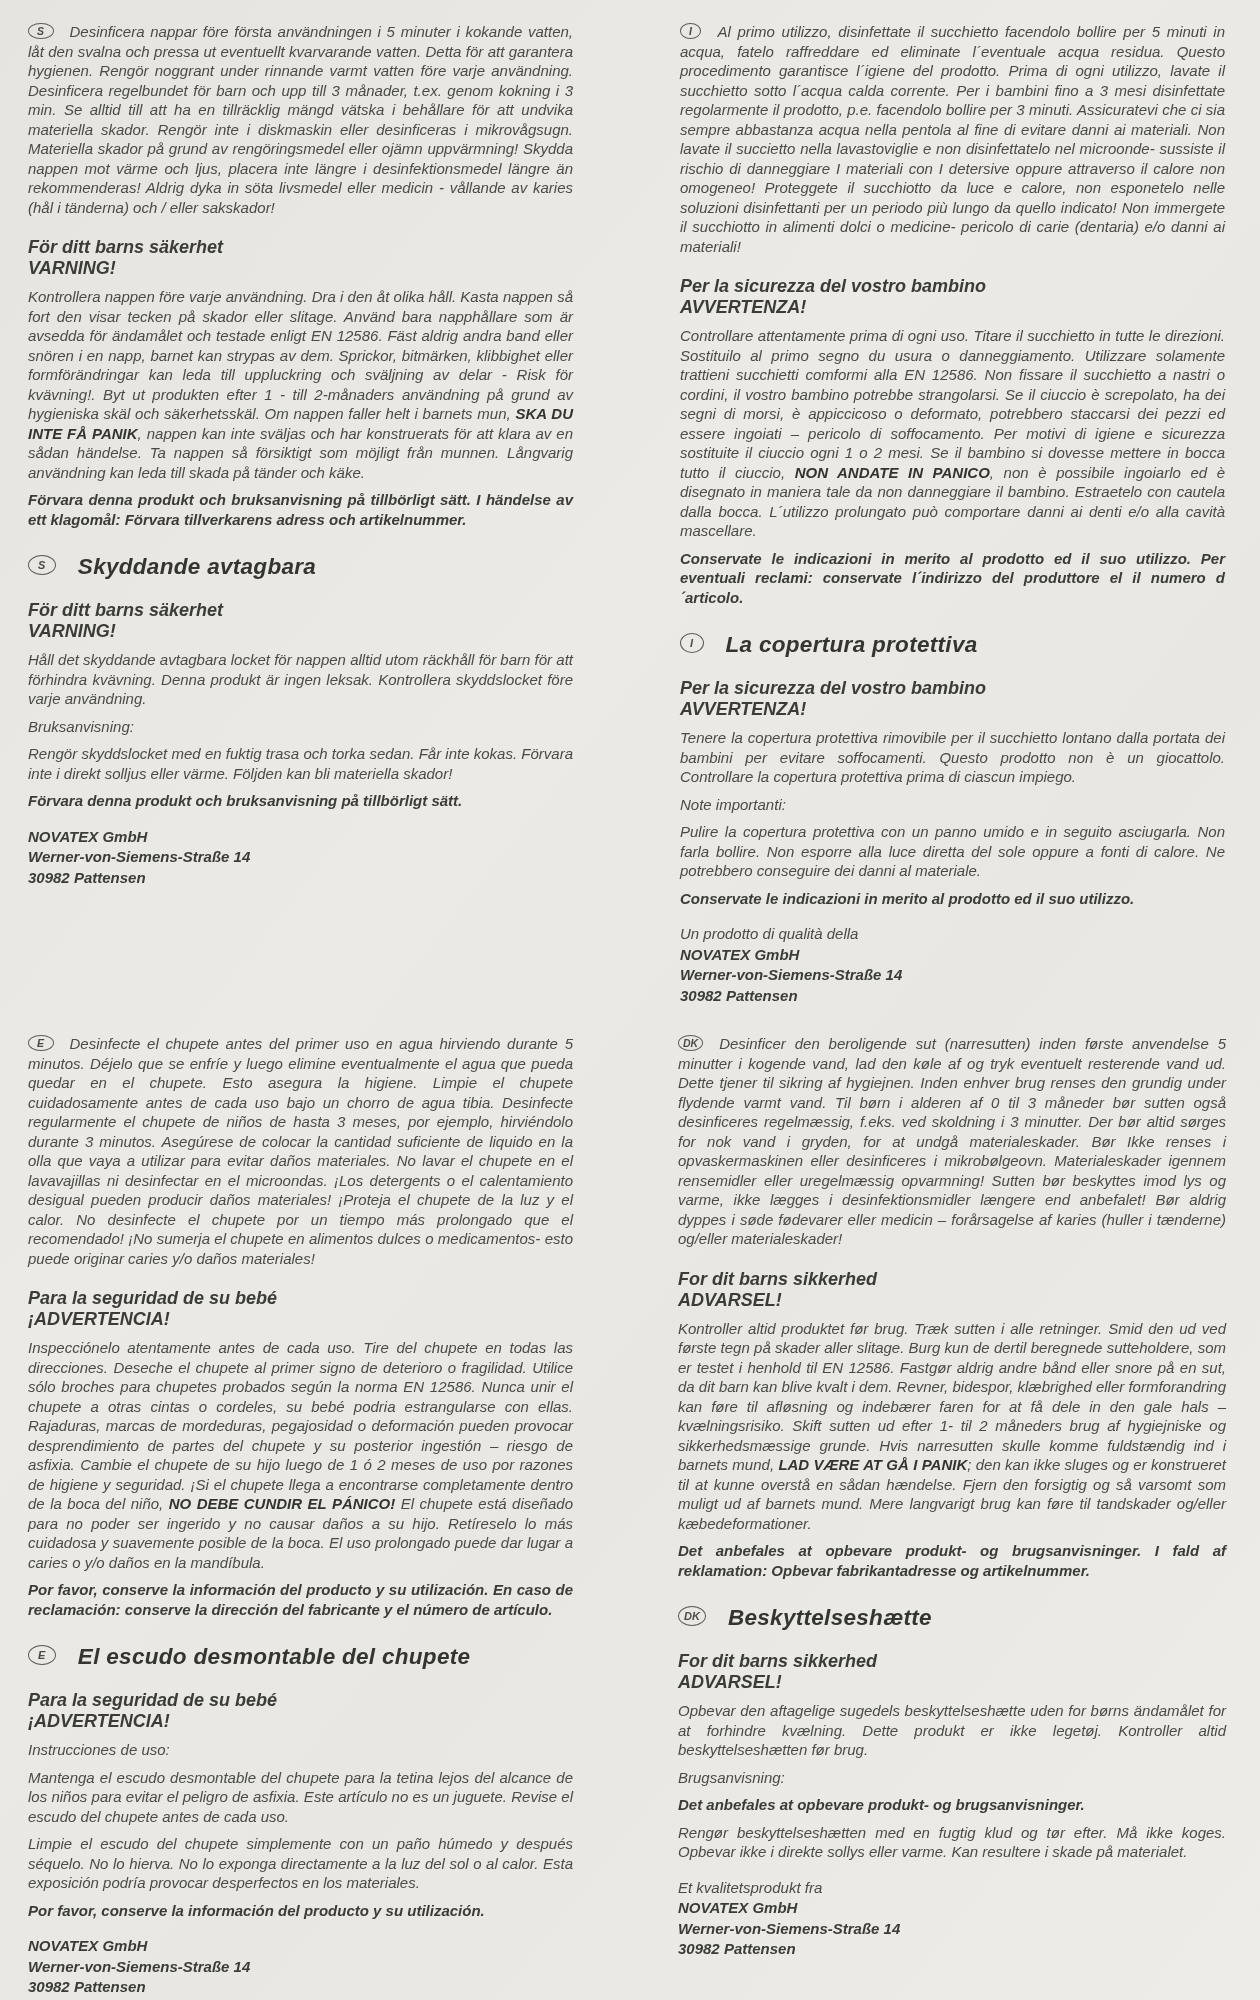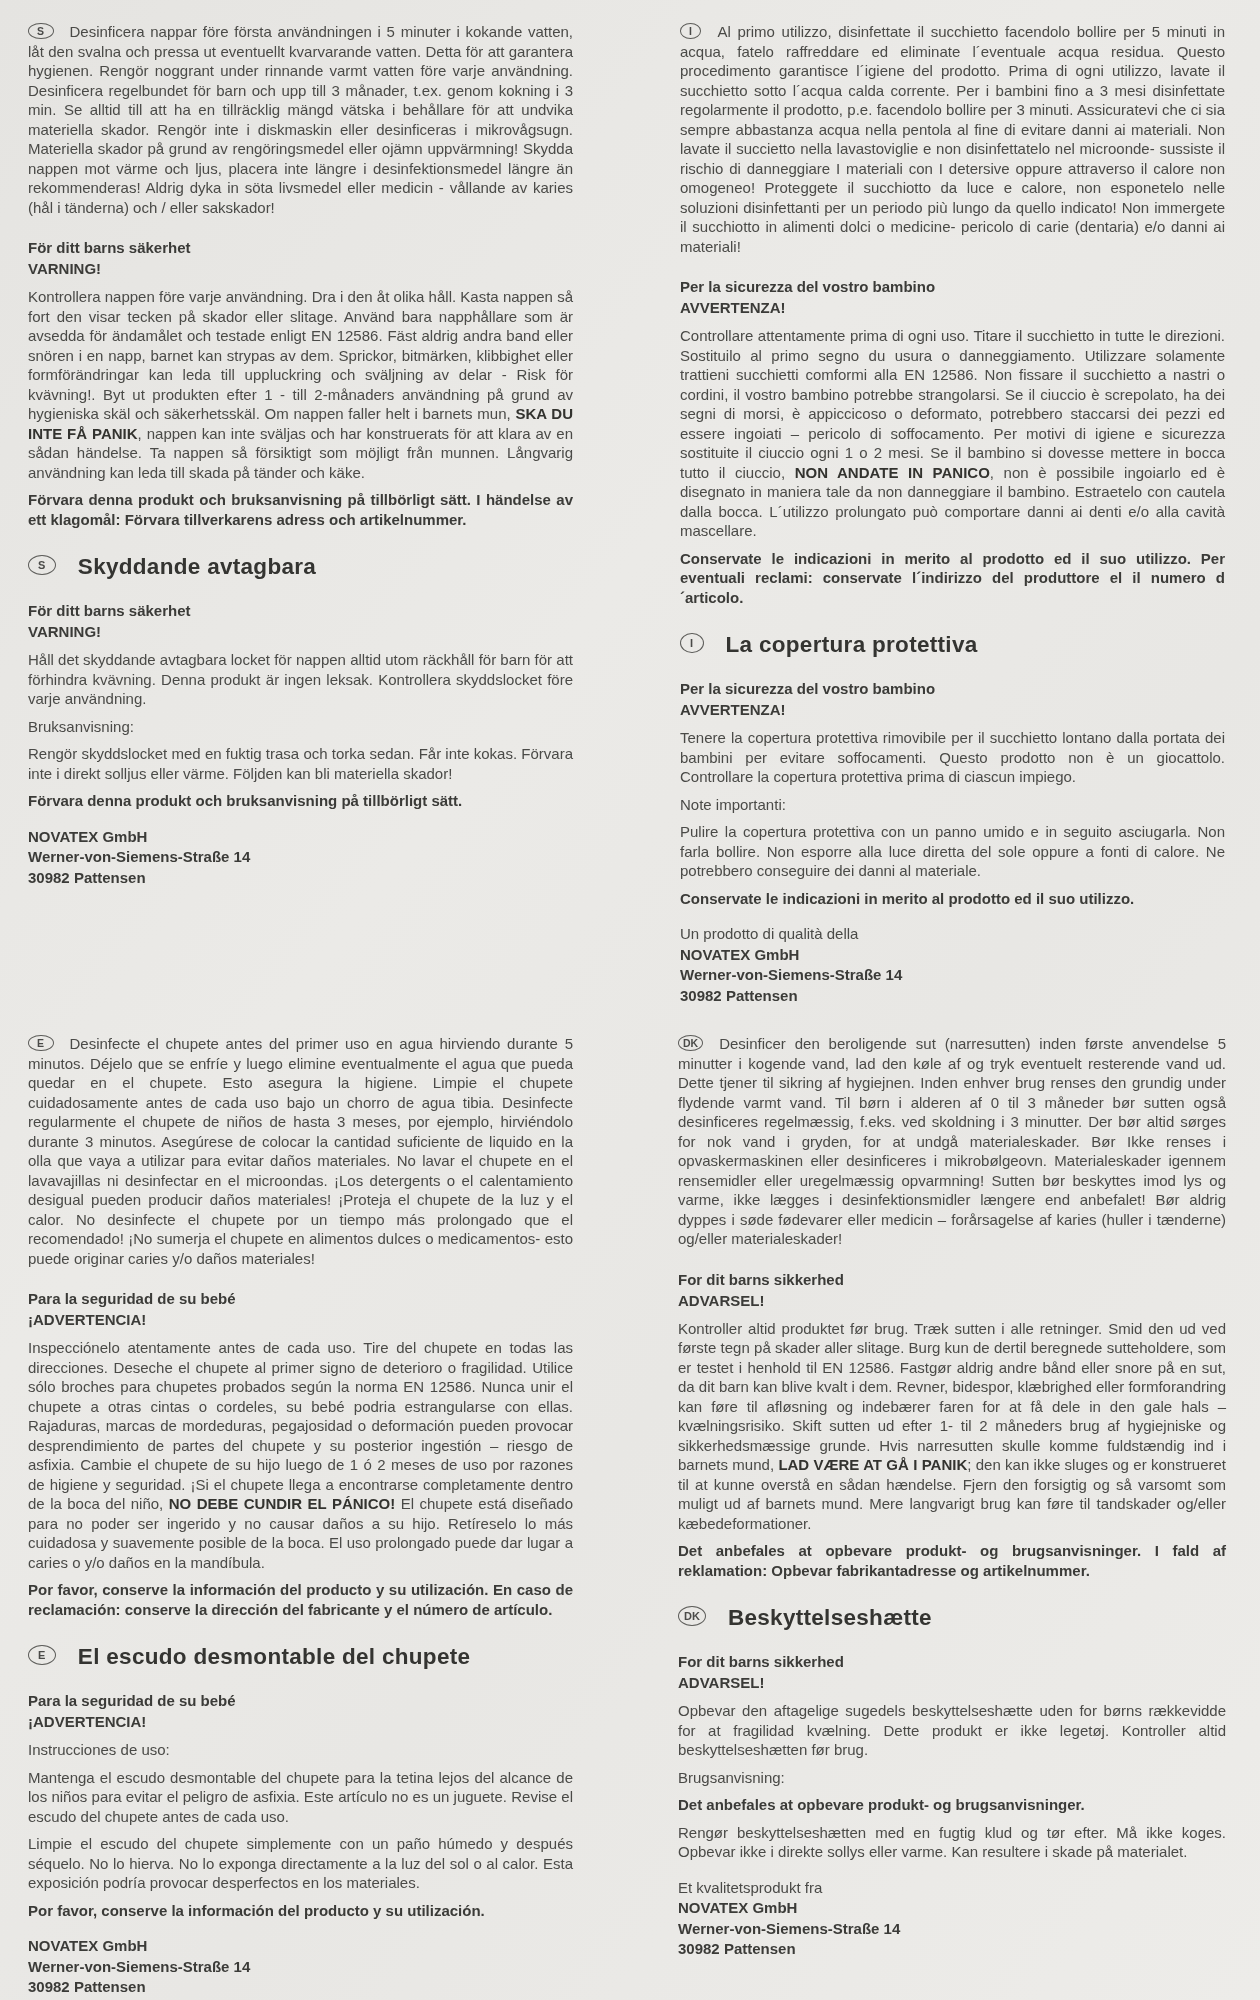--- a/index.html
+++ b/index.html
@@ -7,32 +7,32 @@
     width:1260px; height:2000px; position:relative; overflow:hidden;
     background:#e9e8e5;
     font-family:"Liberation Sans","DejaVu Sans",sans-serif;
     color:#4a4a47;
     -webkit-font-smoothing:antialiased;
   }
   .page {
     position:absolute; inset:0;
     background:linear-gradient(128deg,#e5e4e1 0%,#ebeae7 38%,#e8e7e4 62%,#edece9 100%);
   }
-  .quadrant { position:absolute; }
+  .quadrant { position:absolute;font-style:italic; }
   .q0 { left:28px;  top:22px;   width:545px; }
   .q1 { left:680px; top:22px;   width:545px; }
   .q2 { left:28px;  top:1034px; width:545px; }
   .q3 { left:678px; top:1034px; width:548px; }
 
   .body {
     font-size:15px; line-height:19.5px; text-align:justify;
     margin:0 0 8px 0;
   }
   .subhead {
-    font-weight:bold; color:#3b3b38; font-size:15px; line-height:21px;
+    font-weight:bold; color:#3b3b38; font-size:18px; line-height:21px;
     margin:20px 0 8px 0;
   }
   .bold { font-weight:bold; color:#3b3b38; }
   .storage { font-weight:bold; color:#3b3b38; margin-bottom:24px; }
   .panic { font-weight:bold; color:#33332f; }
 
   .section-title {
     font-size:22.5px; font-weight:bold; color:#343431; letter-spacing:0.3px;
     margin:4px 0 13px 0; line-height:26px;
   }
@@ -145,21 +145,21 @@
       <div>ADVARSEL!</div>
     </div>
     <p class="body"><span>Kontroller altid produktet før brug. Træk sutten i alle retninger. Smid den ud ved første tegn på skader aller slitage. Burg kun de dertil beregnede sutteholdere, som er testet i henhold til EN 12586. Fastgør aldrig andre bånd eller snore på en sut, da dit barn kan blive kvalt i dem. Revner, bidespor, klæbrighed eller formforandring kan føre til afløsning og indebærer faren for at få dele in den gale hals – kvælningsrisiko. Skift sutten ud efter 1- til 2 måneders brug af hygiejniske og sikkerhedsmæssige grunde. Hvis narresutten skulle komme fuldstændig ind i barnets mund, </span><span class="panic">LAD VÆRE AT GÅ I PANIK</span><span>; den kan ikke sluges og er konstrueret til at kunne overstå en sådan hændelse. Fjern den forsigtig og så varsomt som muligt ud af barnets mund. Mere langvarigt brug kan føre til tandskader og/eller kæbedeformationer.</span></p>
     <p class="body storage">Det anbefales at opbevare produkt- og brugsanvisninger. I fald af reklamation: Opbevar fabrikantadresse og artikelnummer.</p>
 
     <h2 class="section-title"><span class="badge badge-dk">DK</span><span class="title-text">Beskyttelseshætte</span></h2>
     <div class="subhead">
       <div>For dit barns sikkerhed</div>
       <div>ADVARSEL!</div>
     </div>
-    <p class="body">Opbevar den aftagelige sugedels beskyttelseshætte uden for børns rækkevidde for at fragilidad kvælning. Dette produkt er ikke legetøj. Kontroller altid beskyttelseshætten før brug.</p>
+    <p class="body">Opbevar den aftagelige sugedels beskyttelseshætte uden for børns ändamålet for at forhindre kvælning. Dette produkt er ikke legetøj. Kontroller altid beskyttelseshætten før brug.</p>
     <p class="body usage-h">Brugsanvisning:</p>
     <p class="body bold">Det anbefales at opbevare produkt- og brugsanvisninger.</p>
     <p class="body">Rengør beskyttelseshætten med en fugtig klud og tør efter. Må ikke koges. Opbevar ikke i direkte sollys eller varme. Kan resultere i skade på materialet.</p>
     <div class="company">
       <div>Et kvalitetsprodukt fra</div>
       <div class="bold">NOVATEX GmbH</div>
       <div class="bold">Werner-von-Siemens-Straße 14</div>
       <div class="bold">30982 Pattensen</div>
     </div>
   </section>

